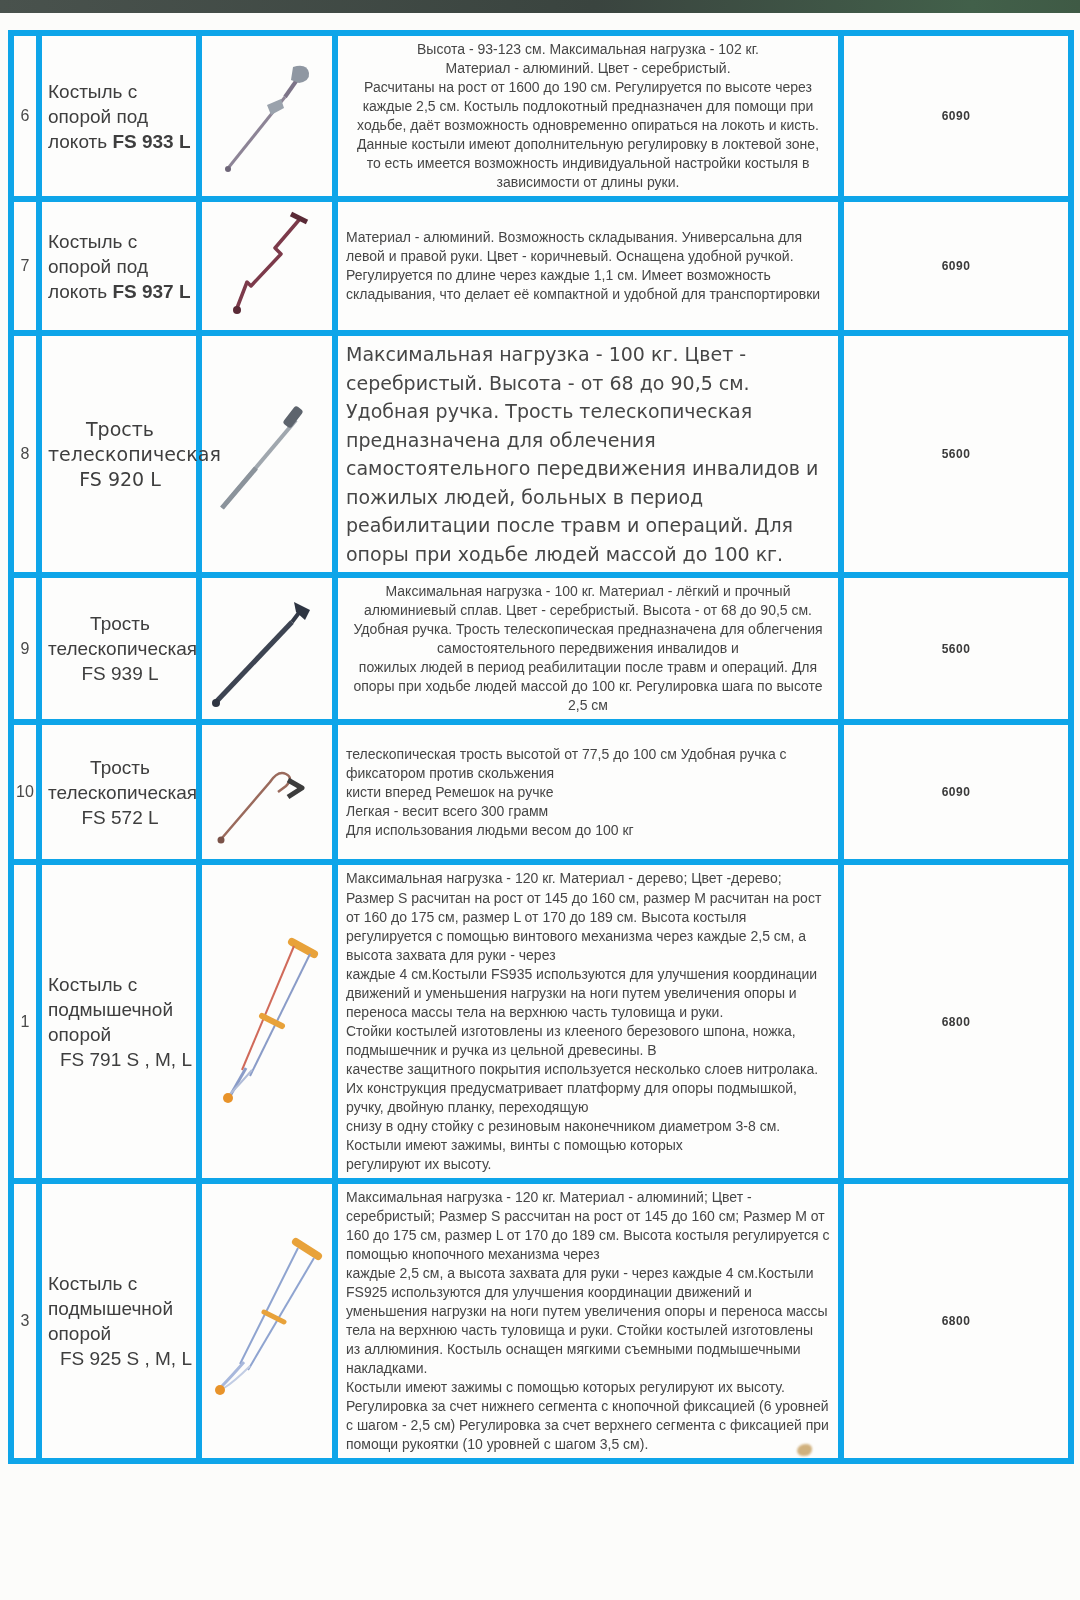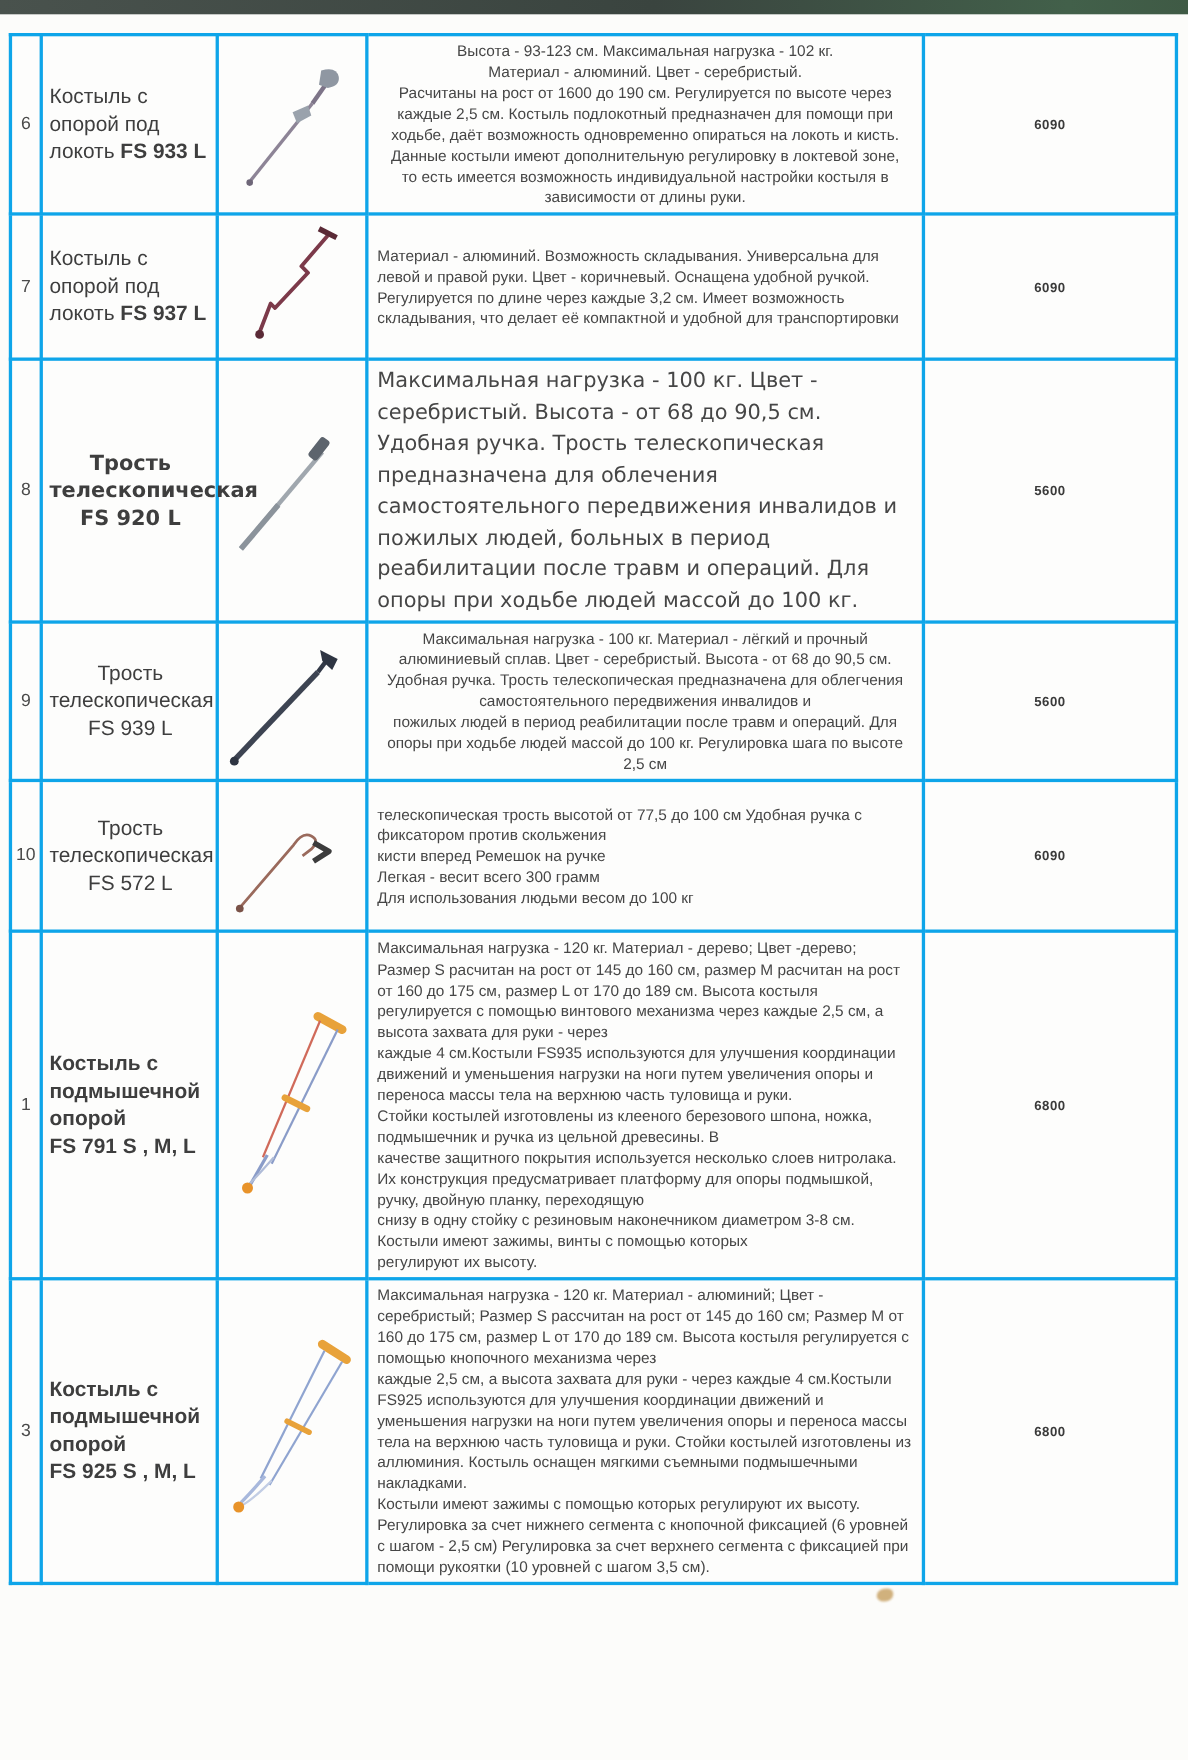--- a/index.html
+++ b/index.html
@@ -11,21 +11,21 @@
   }
   .scan-band{
     position:absolute;top:0;left:0;width:1080px;height:13px;
     background:linear-gradient(90deg,#49524d,#3a443f 55%,#42604a 90%,#3f5a45);
   }
   .price-table{
     position:absolute;top:30px;left:8px;width:1060px;
     border-collapse:collapse;table-layout:fixed;
   }
   .price-table td{
-    border:3px solid #0ea5e9;
+    border:6px solid #0ea5e9;
     vertical-align:middle;
     padding:3px 5px;
     background:rgba(255,255,255,.35);
   }
   col.c-num{width:28px;}
   col.c-name{width:160px;}
   col.c-img{width:136px;}
   col.c-desc{width:506px;}
   col.c-price{width:230px;}
 
@@ -36,23 +36,23 @@
   tbody tr:nth-child(5) td{height:126px;}
   tbody tr:nth-child(6) td{height:269px;}
   tbody tr:nth-child(7) td{height:259px;}
 
   td.num{
     text-align:center;font-size:16px;color:#4a4a4a;padding:2px;
   }
   td.name{
     font-size:19px;line-height:1.32;color:#3e3e3e;padding:4px 4px 4px 6px;
   }
-  td.name .pmodel{white-space:nowrap;}
+  td.name .pmodel{white-space:nowrap;text-align:right;}
   tr.bold-model .pmodel{font-weight:bold;}
-  tr.bold-all td.name{font-weight:bold;}
+  tr.bold-all td.name{font-weight:normal;}
   tr.model-newline .pmodel{display:block;white-space:normal;}
   tr.name-center td.name{text-align:center;}
   tr.alt-font td.name, tr.alt-font td.desc{font-family:"DejaVu Sans", sans-serif;}
 
   td.img{text-align:center;padding:2px;}
   td.img svg{display:inline-block;}
 
   td.desc{
     font-size:14px;line-height:1.36;color:#464646;
     white-space:pre-line;vertical-align:middle;padding:4px 8px;
@@ -100,21 +100,21 @@
         <td class="price">6090</td>
       </tr>
       <tr class="bold-model">
         <td class="num">7</td>
         <td class="name"><span class="pname">Костыль с опорой под локоть </span><span class="pmodel">FS 937 L</span></td>
         <td class="img"><span><svg width="120" height="120" viewBox="0 0 120 120">
               <path d="M92 16 L68 44 L74 50 L44 82 L40 78 L30 104" stroke="#7c3a4a" stroke-width="3.5" fill="none" stroke-linejoin="round"></path>
               <path d="M84 10 l16 8" stroke="#5a2a36" stroke-width="5" fill="none"></path>
               <circle cx="30" cy="106" r="4" fill="#5a2a36"></circle>
             </svg></span></td>
-        <td class="desc">Материал - алюминий. Возможность складывания. Универсальна для левой и правой руки. Цвет - коричневый. Оснащена удобной ручкой. Регулируется по длине через каждые 3,2 см. Имеет возможность складывания, что делает её компактной и удобной для транспортировки</td>
+        <td class="desc">Материал - алюминий. Возможность складывания. Универсальна для левой и правой руки. Цвет - коричневый. Оснащена удобной ручкой. Регулируется по длине через каждые 1,1 см. Имеет возможность складывания, что делает её компактной и удобной для транспортировки</td>
         <td class="price">6090</td>
       </tr>
       <tr class="bold-all name-center alt-font">
         <td class="num">8</td>
         <td class="name"><span class="pname">Трость телескопическая </span><span class="pmodel">FS 920 L</span></td>
         <td class="img"><span><svg width="130" height="125" viewBox="0 0 130 125">
               <path d="M18 118 L92 30" stroke="#a0a7ae" stroke-width="4" fill="none"></path>
               <path d="M18 118 L52 78" stroke="#8b939b" stroke-width="5" fill="none"></path>
               <rect x="84" y="16" width="10" height="22" rx="3" transform="rotate(38 89 27)" fill="#5d646d"></rect>
             </svg></span></td>

